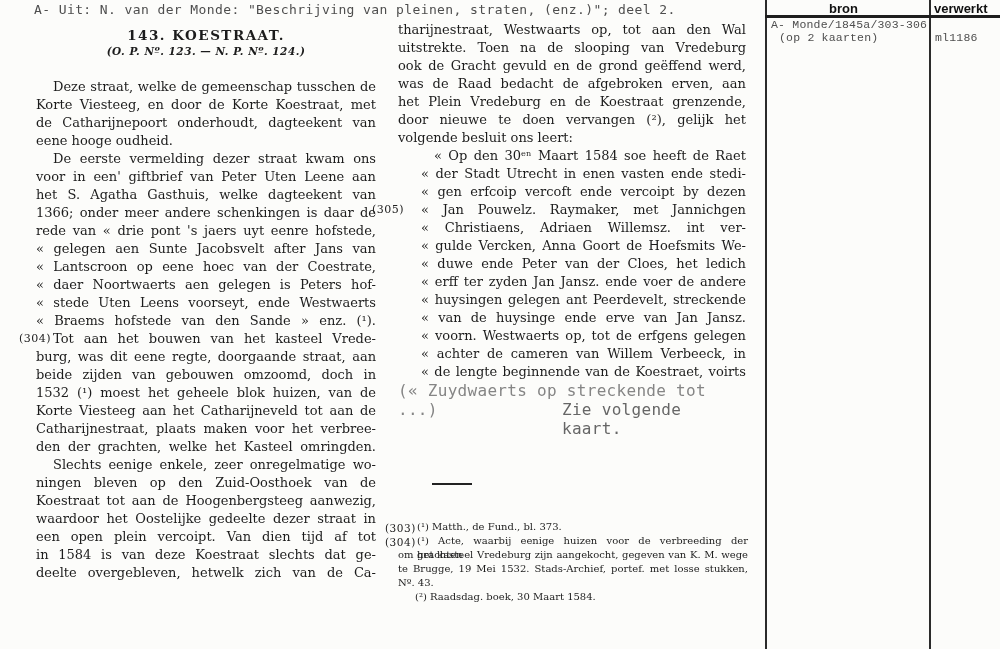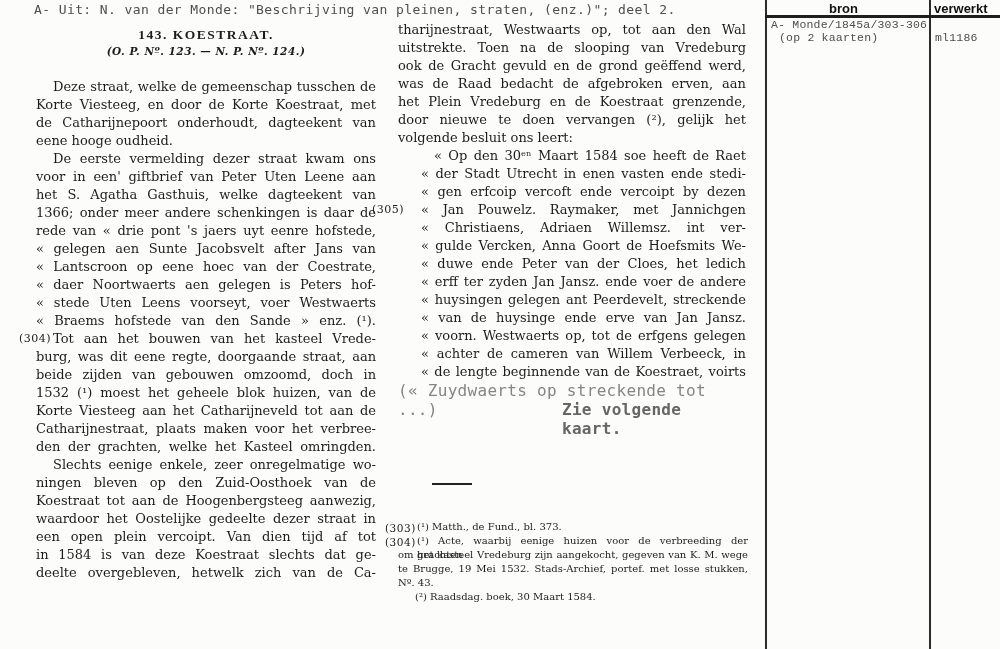--- a/index.html
+++ b/index.html
@@ -27,40 +27,40 @@
   .cell {
     position:absolute; font-family:Liberation Mono, monospace;
     color:#4e4e4e; font-size:11.5px; letter-spacing:0.2px; white-space:pre;
   }
   .cell-bron1 { left:771px; top:18px; }
   .cell-bron2 { left:779px; top:31px; }
   .cell-verwerkt { left:935px; top:31px; }
   
   .heading {
     position:absolute; left:36px; top:27px; width:340px; text-align:center;
-    font-weight:bold; font-size:13.5px; letter-spacing:1.5px;font-family:Liberation Serif, serif;
+    font-weight:bold; font-size:13.5px; letter-spacing:1.5px;
   }
   .subheading {
     position:absolute; left:36px; top:45px; width:340px; text-align:center;
     font-weight:bold; font-size:10.5px; letter-spacing:0.5px;font-style:italic;
   }
   .col { position:absolute; font-size:13px; }
   .col-left  { left:36px;  top:78px; width:340px; }
   .col-right { left:398px; top:21px; width:348px; }
   .line { position:relative; height:18px; line-height:18px; }
   .j   { text-align:justify; text-align-last:justify; }
   .ind { text-indent:17px; }
   .q   { padding-left:23px; }
   .qf  { padding-left:36px; }
   .tw  {
     font-family:"DejaVu Sans Mono","Liberation Mono",monospace;
     font-size:16px; color:#858585; letter-spacing:0.3px;
   }
   .col-right .tw { height:19px; line-height:19px; }
-  .zie { padding-left:164px; color:#666;font-weight:bold; }
+  .zie { padding-left:164px; color:#666; }
   .margin-label { position:absolute; top:0; font-size:11px; letter-spacing:0.5px; color:#222; }
   .col-left  .margin-label { left:-34px; }
   .col-right .margin-label { left:-26px; }
   .fn-rule { position:absolute; left:432px; top:483px; width:40px; height:2px; background:#222; }
   .fns { position:absolute; left:398px; top:494px; width:350px; font-size:10px;margin-top:26px; }
   .fns .line { height:14px; line-height:14px; }
   .fnf { padding-left:19px; }
   .fn2 { padding-left:17px; }
   .fns .margin-label { left:-13px; top:1px; font-size:10.5px; }
 </style>
@@ -89,21 +89,21 @@
       <div class="line j">de Catharijnepoort onderhoudt, dagteekent van</div>
       <div class="line">eene hooge oudheid.</div>
       <div class="line ind j">De eerste vermelding dezer straat kwam ons</div>
       <div class="line j">voor in een' giftbrief van Peter Uten Leene aan</div>
       <div class="line j">het S. Agatha Gasthuis, welke dagteekent van</div>
       <div class="line j">1366; onder meer andere schenkingen is daar de</div>
       <div class="line j">rede van « drie pont 's jaers uyt eenre hofstede,</div>
       <div class="line j">« gelegen aen Sunte Jacobsvelt after Jans van</div>
       <div class="line j">« Lantscroon op eene hoec van der Coestrate,</div>
       <div class="line j">« daer Noortwaerts aen gelegen is Peters hof-</div>
-      <div class="line j">« stede Uten Leens voorseyt, voer Westwaerts</div>
+      <div class="line j">« stede Uten Leens voorseyt, ende Westwaerts</div>
       <div class="line j">« Braems hofstede van den Sande » enz. (¹).</div>
       <div class="line ind j"><span class="margin-label">(304)</span>Tot aan het bouwen van het kasteel Vrede-</div>
       <div class="line j">burg, was dit eene regte, doorgaande straat, aan</div>
       <div class="line j">beide zijden van gebouwen omzoomd, doch in</div>
       <div class="line j">1532 (¹) moest het geheele blok huizen, van de</div>
       <div class="line j">Korte Viesteeg aan het Catharijneveld tot aan de</div>
       <div class="line j">Catharijnestraat, plaats maken voor het verbree-</div>
       <div class="line j">den der grachten, welke het Kasteel omringden.</div>
       <div class="line ind j">Slechts eenige enkele, zeer onregelmatige wo-</div>
       <div class="line j">ningen bleven op den Zuid-Oosthoek van de</div>

